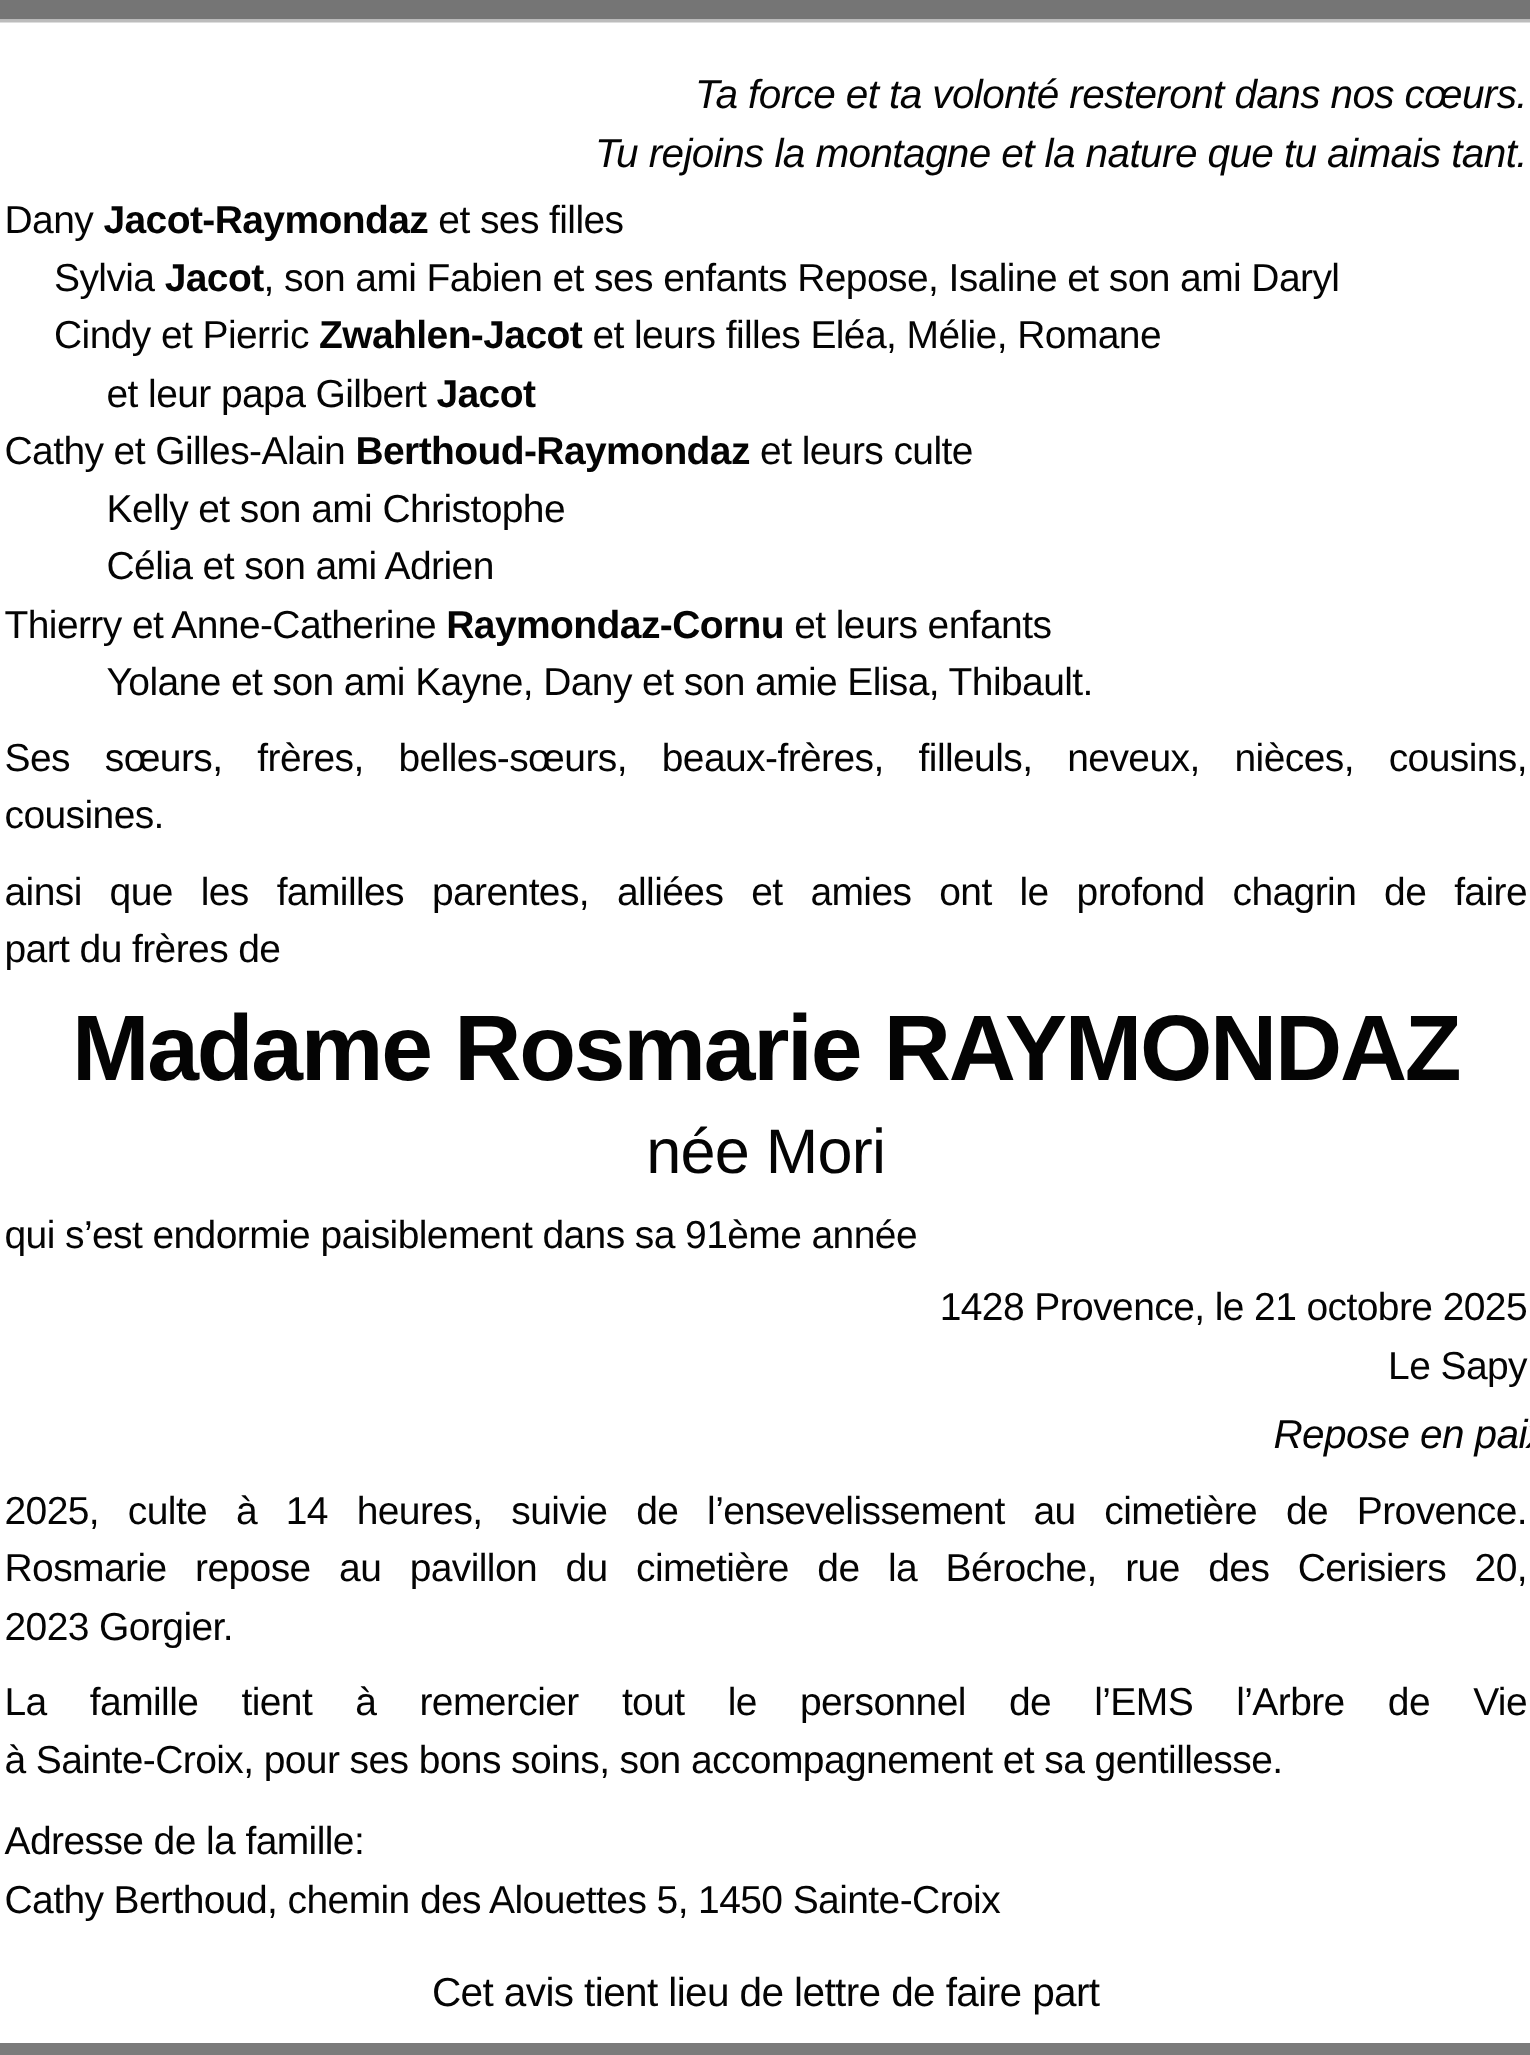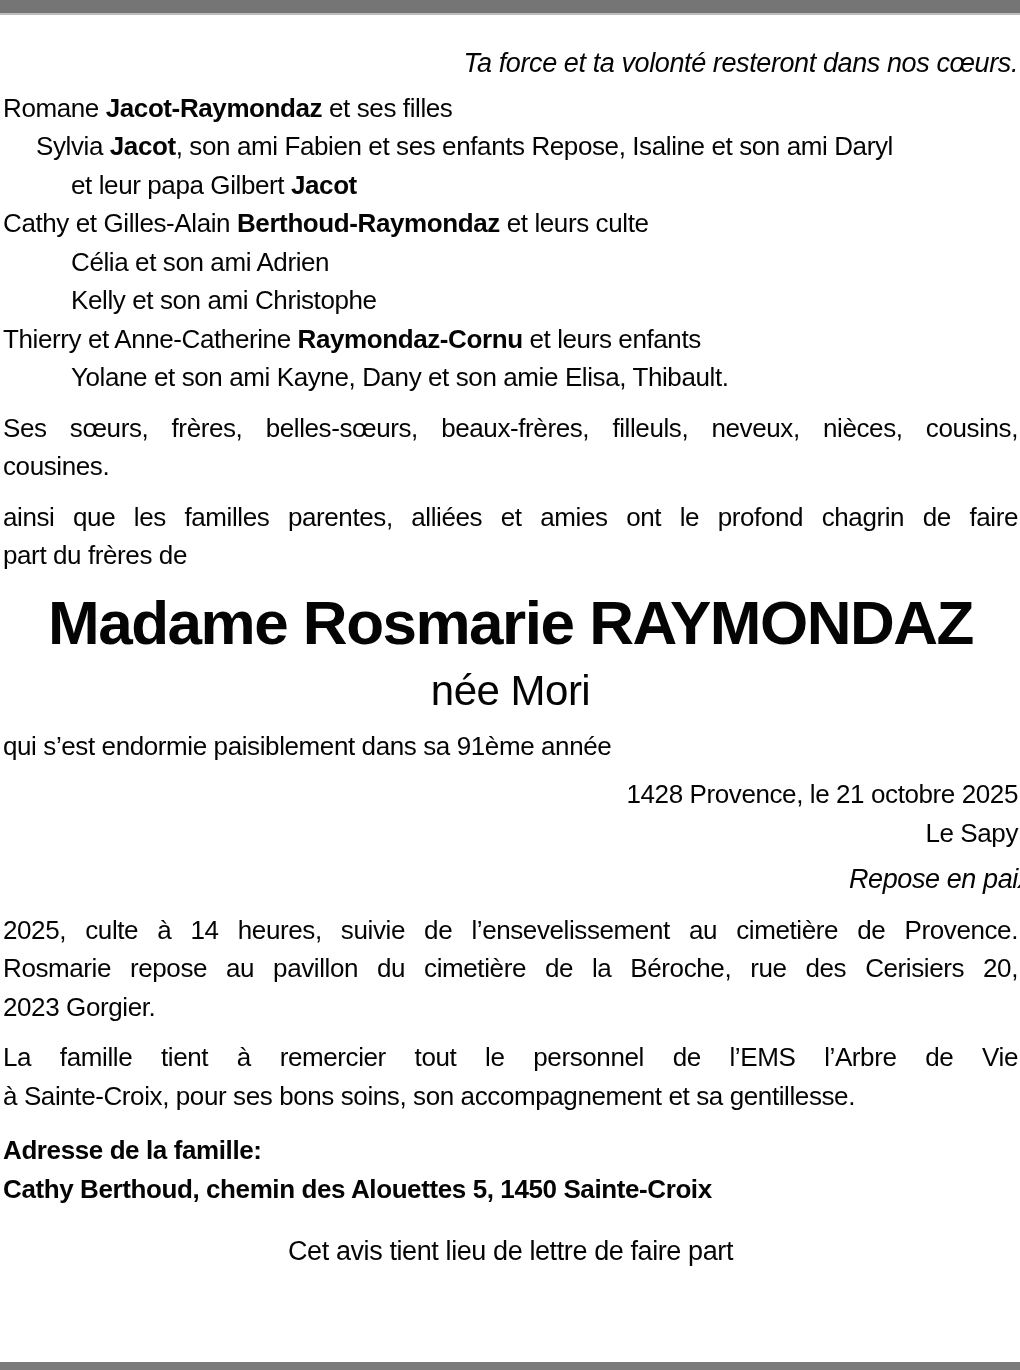--- a/index.html
+++ b/index.html
@@ -60,47 +60,49 @@
   }
   .age-line { margin-top: 8px; }
   .place-date { margin-top: 10px; text-align: right; }
   .farewell-line {
     margin-top: 8px;
     margin-right: -13px;
     text-align: right;
     font-style: italic;
     font-size: 27px;
   }
-  .address-block { margin-top: 16px; font-weight: bold; }
+  .address-block { margin-top: 16px; }
   .footer-note {
     margin-top: 24px;
     text-align: center;
     font-size: 27px;
   }
   .b { font-weight: 700; }
 </style>
 </head>
 <body>
 
 <div class="top-bar"></div>
 <div class="top-bar-line"></div>
 
 <div class="content">
 
   <div class="epigraph">
     <div>Ta force et ta volonté resteront dans nos cœurs.</div>
+    <div>Tu rejoins la montagne et la nature que tu aimais tant.</div>
   </div>
 
   <div class="family-block">
-    <div class="ind-0"><span class="">Romane </span><span class="b">Jacot-Raymondaz</span><span class=""> et ses filles</span></div>
+    <div class="ind-0"><span class="">Dany </span><span class="b">Jacot-Raymondaz</span><span class=""> et ses filles</span></div>
     <div class="ind-1"><span class="">Sylvia </span><span class="b">Jacot</span><span class="">, son ami Fabien et ses enfants Repose, Isaline et son ami Daryl</span></div>
+    <div class="ind-1"><span class="">Cindy et Pierric </span><span class="b">Zwahlen-Jacot</span><span class=""> et leurs filles Eléa, Mélie, Romane</span></div>
     <div class="ind-2"><span class="">et leur papa Gilbert </span><span class="b">Jacot</span></div>
     <div class="ind-0"><span class="">Cathy et Gilles-Alain </span><span class="b">Berthoud-Raymondaz</span><span class=""> et leurs culte</span></div>
+    <div class="ind-2"><span class="">Kelly et son ami Christophe</span></div>
     <div class="ind-2"><span class="">Célia et son ami Adrien</span></div>
-    <div class="ind-2"><span class="">Kelly et son ami Christophe</span></div>
     <div class="ind-0"><span class="">Thierry et Anne-Catherine </span><span class="b">Raymondaz-Cornu</span><span class=""> et leurs enfants</span></div>
     <div class="ind-2"><span class="">Yolane et son ami Kayne, Dany et son amie Elisa, Thibault.</span></div>
   </div>
 
   <div class="para">
     <div class="jline">Ses sœurs, frères, belles-sœurs, beaux-frères, filleuls, neveux, nièces, cousins,</div>
     <div>cousines.</div>
   </div>
 
   <div class="para">

